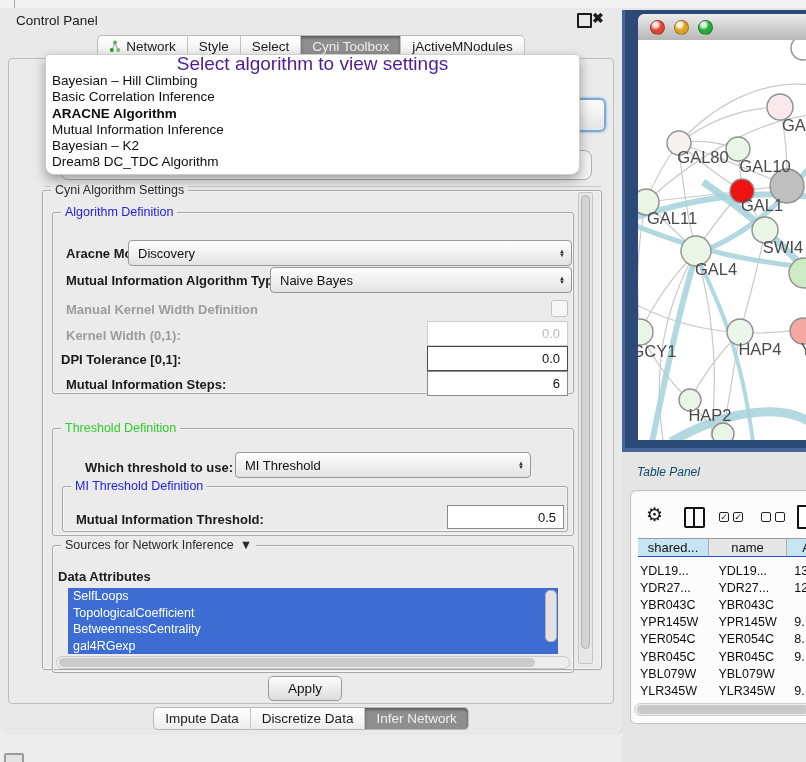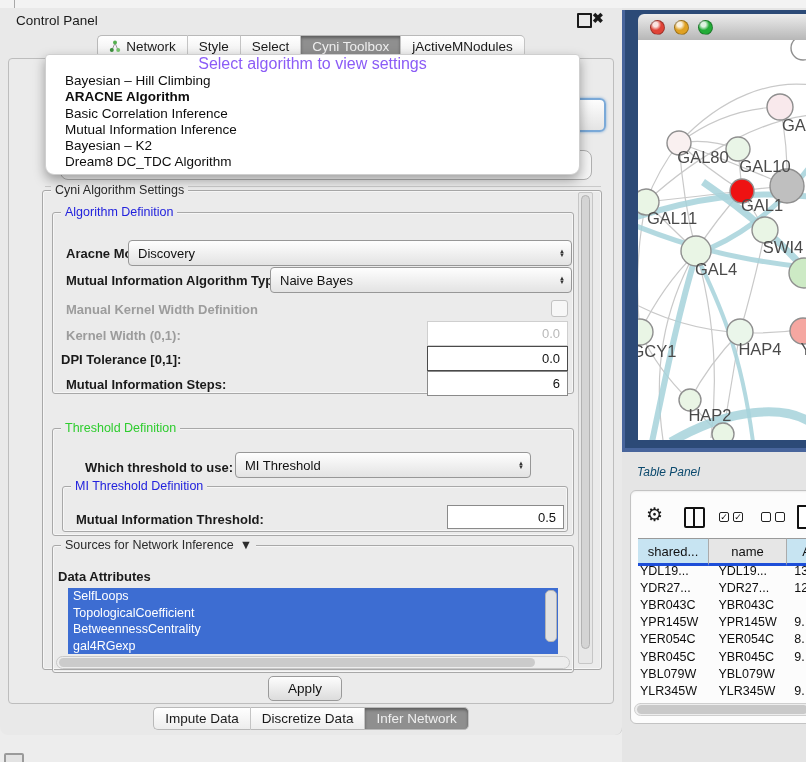--- a/index.html
+++ b/index.html
@@ -68,22 +68,22 @@
   .attr-scroll{left:545px;top:590px;width:10px;height:50px;background:#e2e2e2;border:1px solid #b5b5b5;border-radius:5px;}
   .h-scroll{left:56px;top:656px;width:514px;height:13px;background:#ededed;border:1px solid #c9c9c9;border-radius:7px;box-sizing:border-box;}
   .h-scroll .thumb{position:absolute;top:1px;bottom:1px;left:2px;width:93%;background:#cbcbcb;border-radius:6px;}
 
   .apply-btn{left:268px;top:676px;width:72px;height:23px;border:1px solid #9a9a9a;border-radius:5px;
              background:linear-gradient(#fdfdfd,#dcdcdc);font-size:13.5px;display:flex;align-items:center;justify-content:center;}
 
   
   .popup{left:45px;top:54px;width:533px;height:119px;background:#ffffff;border:1px solid #cfcfcf;
          border-radius:4px 4px 9px 9px;box-shadow:0 5px 12px rgba(0,0,0,.35);z-index:50;}
-  .popup-placeholder{height:18px;line-height:18px;text-align:center;color:#8b5cf6;font-size:16px;}
-  .popup-item{height:16.3px;line-height:16.3px;padding-left:19px;font-size:13.5px;color:#0d0d0d;white-space:nowrap;}
+  .popup-placeholder{height:18px;line-height:18px;text-align:center;color:#4c1d95;font-size:19px;}
+  .popup-item{height:16.3px;line-height:16.3px;padding-left:6px;font-size:13.5px;color:#0d0d0d;white-space:nowrap;}
   .popup-item.bold{font-weight:bold;}
 
   
   .right-bg{left:622px;top:8px;width:184px;height:754px;background:#e5e5e5;}
   .net-frame{left:622px;top:10px;width:184px;height:442px;background:#2c4a77;border-left:3px solid #48659c;}
   .net-frame::after{content:"";position:absolute;left:0;right:0;bottom:0;height:4px;background:#48659c;}
   .net-titlebar{position:absolute;left:13px;top:4px;right:0;height:26px;
                 background:linear-gradient(#ececec,#b7b7b7);border-radius:6px 0 0 0;border-bottom:1px solid #8d8d8d;
                 display:flex;align-items:center;padding-left:12px;gap:9px;}
   .traffic{width:13px;height:13px;border-radius:50%;border:1px solid rgba(0,0,0,.3);
@@ -97,21 +97,21 @@
 
   .gear{left:646px;top:505px;font-size:19px;color:#1a1a1a;line-height:20px;}
   .cols-icon{left:684px;top:507px;width:17px;height:17px;border:2px solid #111;border-radius:2px;}
   .cols-icon::after{content:"";position:absolute;left:7px;top:0;bottom:0;width:2px;background:#111;}
   .mini-check{width:10px;height:10px;border:1.5px solid #222;border-radius:2px;font-size:9px;line-height:9px;
               text-align:center;color:#111;display:inline-block;box-sizing:border-box;background:#fff;}
   .check-pair{left:719px;top:512px;display:flex;gap:4px;}
   .uncheck-pair{left:761px;top:512px;display:flex;gap:4px;}
   .file-icon{left:797px;top:505px;width:16px;height:20px;border:2px solid #111;border-radius:1px;background:#fff;}
 
-  .thead-cell{top:538px;height:28px;box-sizing:border-box;border-top:1px solid #9a9a9a;border-bottom:3px solid #1d4ed8;
+  .thead-cell{top:538px;height:19px;box-sizing:border-box;border-top:1px solid #9a9a9a;border-bottom:1px solid #1d4ed8;
               border-right:1px solid #ababab;font-size:13px;display:flex;align-items:center;justify-content:center;}
   .th-blue{background:#c7e4f2;} .th-gray{background:#e6e6e6;}
   .tbody{left:631px;top:562px;width:200px;}
   .trow{display:flex;height:17.2px;align-items:center;}
   .tcell{font-size:12.5px;color:#0e0e0e;white-space:nowrap;overflow:hidden;}
   .tc1{width:70px;padding-left:9px;} .tc2{width:78px;padding-left:14px;} .tc3{width:40px;padding-left:4px;}
   .table-hscroll{left:634px;top:703px;width:180px;height:13px;background:#ededed;border:1px solid #cfcfcf;
                  border-radius:7px;box-sizing:border-box;z-index:5;}
   .table-hscroll .thumb{position:absolute;top:1px;bottom:1px;left:2px;width:96%;background:#c9c9c9;border-radius:6px;}
 
@@ -254,22 +254,22 @@
       </div>
       <div class="seg active">
         <span>Infer Network</span>
       </div>
     </div>
   </div>
 
   <div class="abs popup">
     <div class="popup-placeholder">Select algorithm to view settings</div>
     <div class="popup-item">Bayesian – Hill Climbing</div>
+    <div class="popup-item">Basic Correlation Inference</div>
     <div class="popup-item bold">ARACNE Algorithm</div>
-    <div class="popup-item">Basic Correlation Inference</div>
     <div class="popup-item">Mutual Information Inference</div>
     <div class="popup-item">Bayesian – K2</div>
     <div class="popup-item">Dream8 DC_TDC Algorithm</div>
   </div>
 
   <div class="abs right-bg"></div>
 
   <div class="abs net-frame">
     <div class="net-titlebar">
       <span class="traffic t-red"></span>

